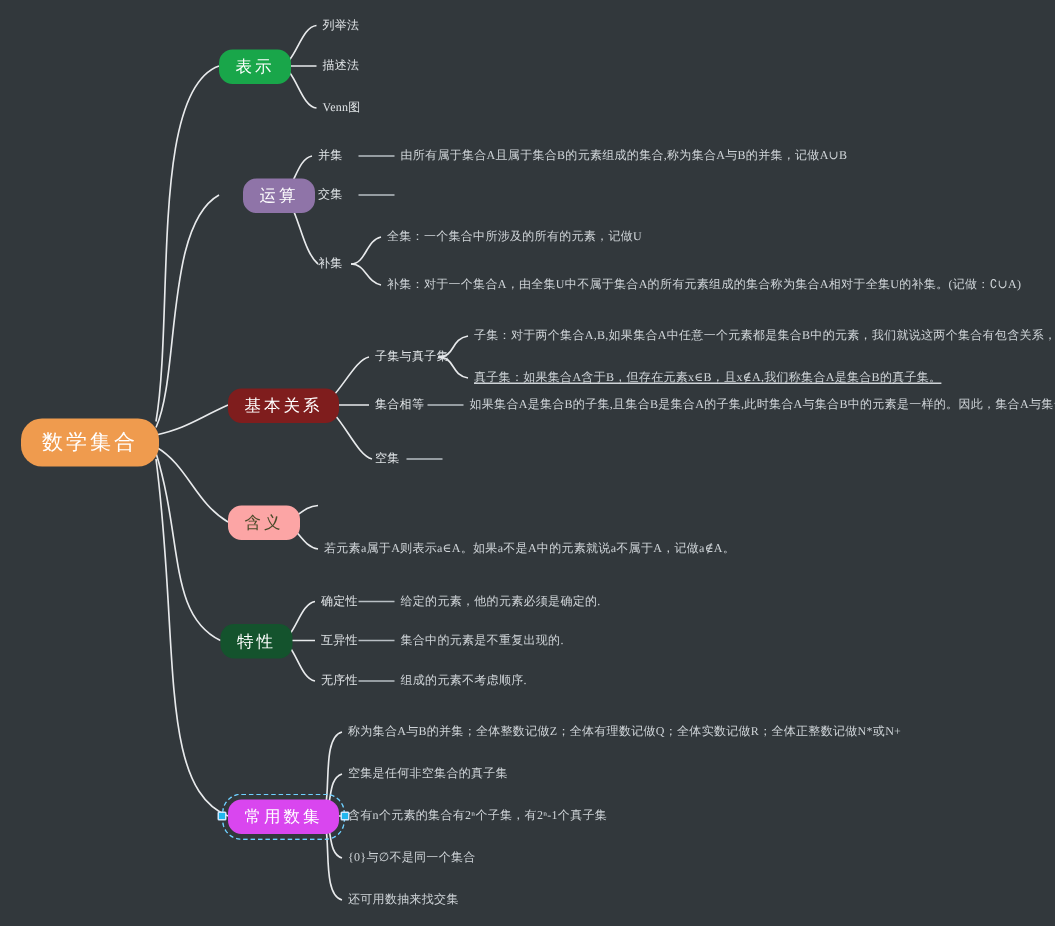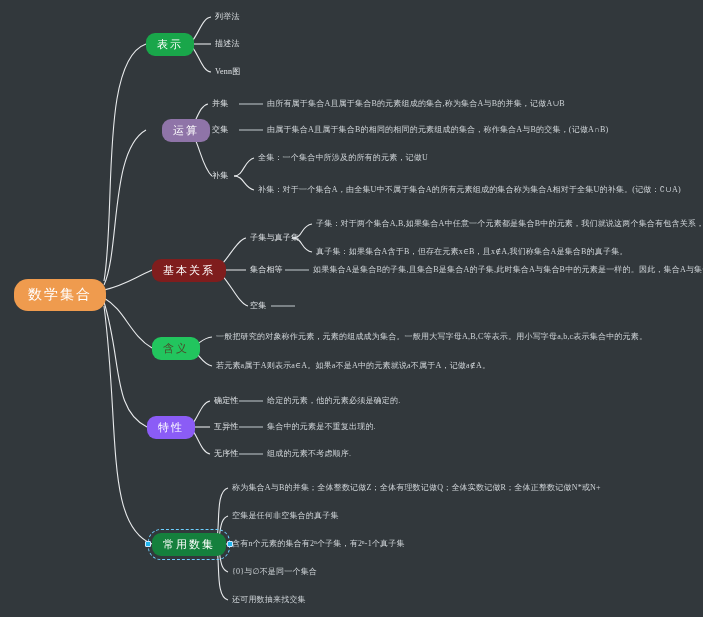--- a/index.html
+++ b/index.html
@@ -30,23 +30,23 @@
   }
   .branch{
     border-radius:9px;
     font-size:11px;
     padding:4px 11px;
     letter-spacing:2px;
   }
   .b-green{background:#19a64a;}
   .b-purple{background:#8f74a8;}
   .b-blue{background:#7f1d1d;}
-  .b-khaki{background:#22c55e;color:#4a4a2a;}
-  .b-lime{background:#8b5cf6;color:#ffffff;}
-  .b-cyan{background:#15803d;}
+  .b-khaki{background:#fca5a5;color:#4a4a2a;}
+  .b-lime{background:#14532d;color:#ffffff;}
+  .b-cyan{background:#d946ef;}
   .selected{
     outline:1px dashed #6fd0ff;
     outline-offset:3px;
   }
   .handle{
     position:absolute;width:4px;height:4px;background:#22b6ee;
     border:1px solid #cfe9ff;border-radius:1px;
   }
   .leaf{
     position:absolute;
@@ -126,39 +126,37 @@
   <div class="leaf sub" style="left:215px;top:12px;">列举法</div>
   <div class="leaf sub" style="left:215px;top:39px;">描述法</div>
   <div class="leaf sub" style="left:215px;top:67px;">Venn图</div>
 
   <div class="node branch b-purple" style="left:162px;top:119px;">
     <span>运算</span>
   </div>
   <div class="leaf sub" style="left:212px;top:99px;">并集</div>
   <div class="leaf desc" style="left:267px;top:99px;">由所有属于集合A且属于集合B的元素组成的集合,称为集合A与B的并集，记做A∪B</div>
   <div class="leaf sub" style="left:212px;top:125px;">交集</div>
-  <div class="leaf desc" style="left:267px;top:125px;">由属于集合A且属于集合B的相同的相同的元素组成的集合，称作集合A与B的交集，(记做A∩B)</div>
   <div class="leaf sub" style="left:212px;top:171px;">补集</div>
   <div class="leaf desc" style="left:258px;top:153px;">全集：一个集合中所涉及的所有的元素，记做U</div>
   <div class="leaf desc" style="left:258px;top:185px;">补集：对于一个集合A，由全集U中不属于集合A的所有元素组成的集合称为集合A相对于全集U的补集。(记做：∁∪A)</div>
 
   <div class="node branch b-blue" style="left:152px;top:259px;">
     <span>基本关系</span>
   </div>
   <div class="leaf sub" style="left:250px;top:233px;">子集与真子集</div>
   <div class="leaf desc" style="left:316px;top:219px;">子集：对于两个集合A,B,如果集合A中任意一个元素都是集合B中的元素，我们就说这两个集合有包含关系，称集合A为集合B的子集。</div>
-  <div class="leaf desc" style="left:316px;top:247px;">真子集：如果集合A含于B，但存在元素x∈B，且x∉A,我们称集合A是集合B的真子集。</div>
+  <div class="leaf desc" style="left:316px;top:247px;text-decoration:underline;">真子集：如果集合A含于B，但存在元素x∈B，且x∉A,我们称集合A是集合B的真子集。</div>
   <div class="leaf sub" style="left:250px;top:265px;">集合相等</div>
   <div class="leaf desc" style="left:313px;top:265px;">如果集合A是集合B的子集,且集合B是集合A的子集,此时集合A与集合B中的元素是一样的。因此，集合A与集合B相等，记做A=B</div>
   <div class="leaf sub" style="left:250px;top:301px;">空集</div>
 
   <div class="node branch b-khaki" style="left:152px;top:337px;">
     <span>含义</span>
   </div>
-  <div class="leaf desc" style="left:216px;top:332px;">一般把研究的对象称作元素，元素的组成成为集合。一般用大写字母A,B,C等表示。用小写字母a,b,c表示集合中的元素。</div>
   <div class="leaf desc" style="left:216px;top:361px;">若元素a属于A则表示a∈A。如果a不是A中的元素就说a不属于A，记做a∉A。</div>
 
   <div class="node branch b-lime" style="left:147px;top:416px;">
     <span>特性</span>
   </div>
   <div class="leaf sub" style="left:214px;top:396px;">确定性</div>
   <div class="leaf desc" style="left:267px;top:396px;">给定的元素，他的元素必须是确定的.</div>
   <div class="leaf sub" style="left:214px;top:422px;">互异性</div>
   <div class="leaf desc" style="left:267px;top:422px;">集合中的元素是不重复出现的.</div>
   <div class="leaf sub" style="left:214px;top:449px;">无序性</div>

